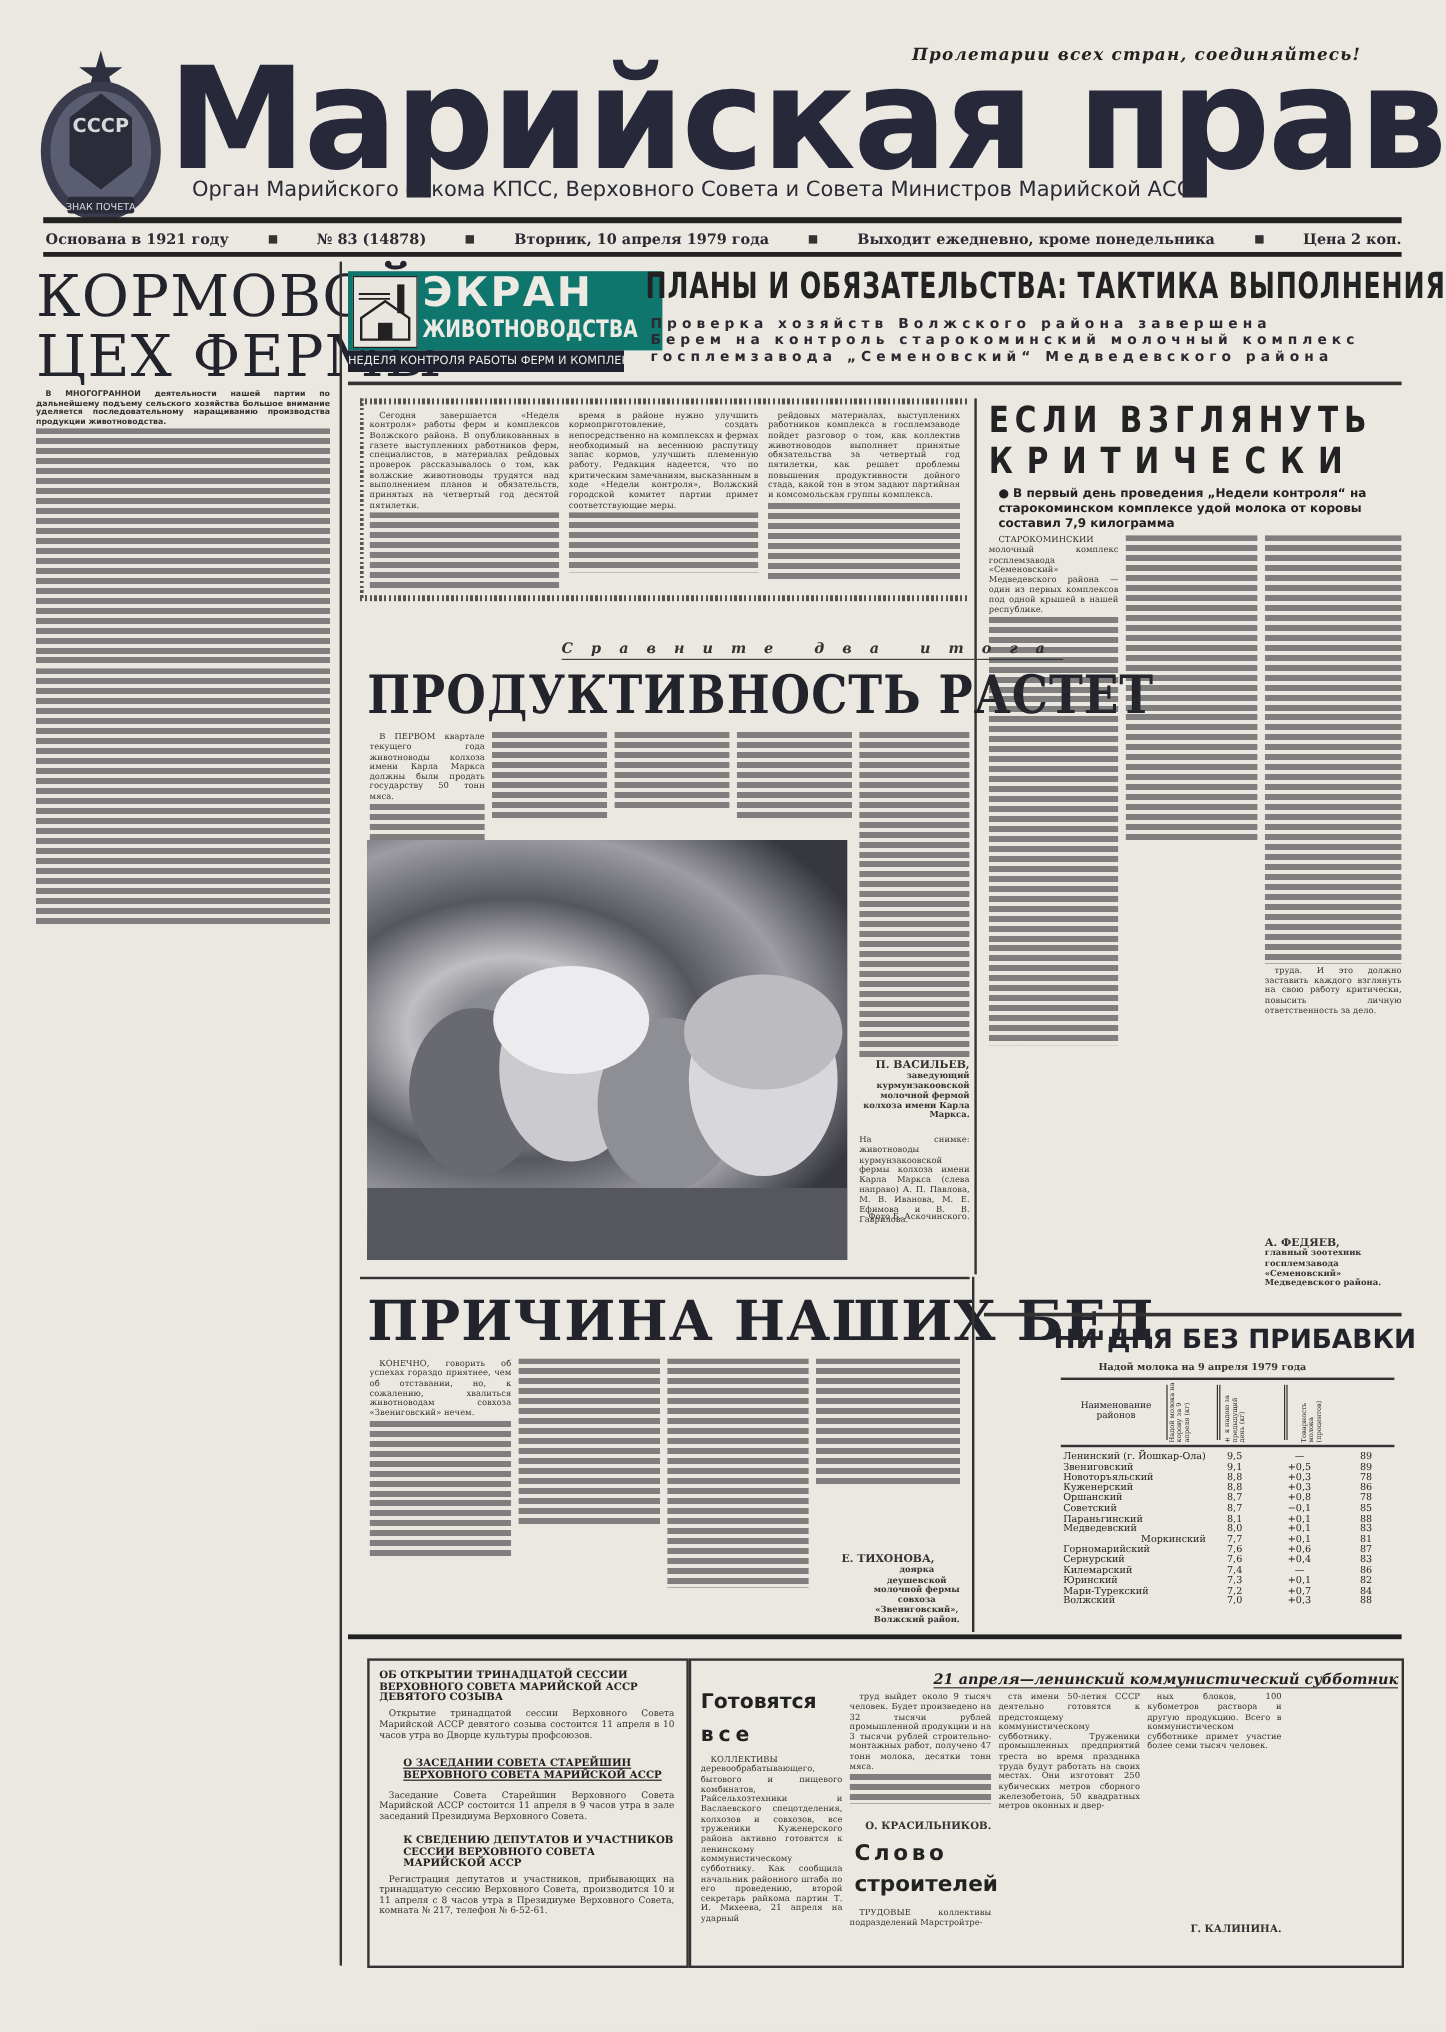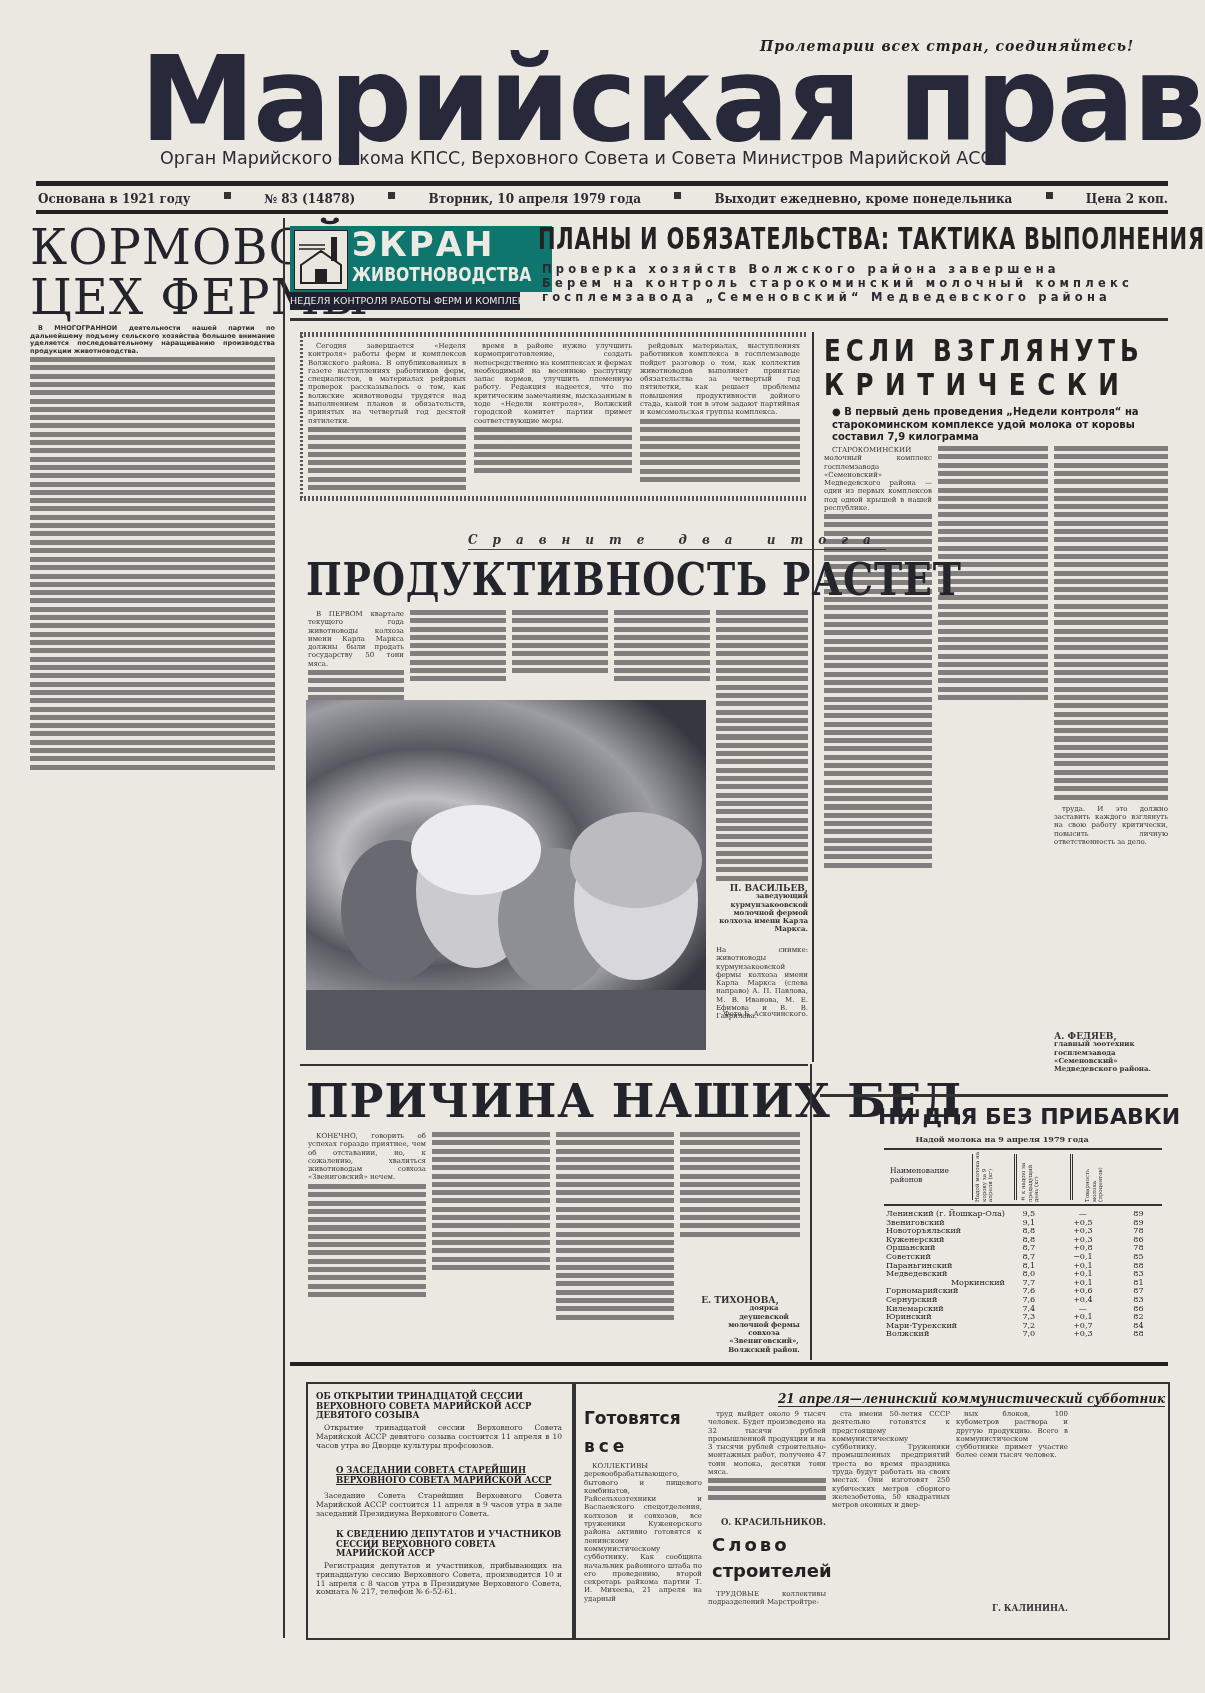--- a/index.html
+++ b/index.html
@@ -5,21 +5,21 @@
   html, body { margin:0; padding:0; }
   body { width:1205px; height:1693px; background:#e9e6df; font-family:"DejaVu Serif", serif; color:#1d1d22; overflow:hidden; position:relative; }
   .page { position:absolute; left:0; top:0; width:1205px; height:1693px; background:#ebe8e1; }
   .abs { position:absolute; }
   
   .medal { left:28px; top:38px; width:112px; height:150px; }
   .slogan { left:760px; top:38px; font-family:"DejaVu Serif", serif; font-style:italic; font-weight:bold; font-size:14px; letter-spacing:1px; color:#222; }
   .title { left:140px; top:44px; font-family:"DejaVu Sans", sans-serif; font-weight:900; font-size:118px; line-height:110px; letter-spacing:-2px; color:#27283a; transform:scaleX(0.98); transform-origin:left; white-space:nowrap; }
   .subtitle { left:160px; top:148px; font-family:"DejaVu Sans", sans-serif; font-size:17.5px; color:#2a2b34; white-space:nowrap; }
   .rule-thick { background:#222; }
-  .infobar { left:38px; top:192px; width:1130px; display:flex; justify-content:space-between; align-items:flex-start; font-family:"DejaVu Serif", serif; font-weight:bold; font-size:12px; color:#2a2a30; }
+  .infobar { left:38px; top:192px; width:1130px; display:flex; justify-content:space-between; align-items:center; font-family:"DejaVu Serif", serif; font-weight:bold; font-size:12px; color:#2a2a30; }
   .infobar .sq { width:7px; height:7px; background:#333; display:inline-block; }
   
   .body-text { font-family:"DejaVu Serif", serif; font-size:7px; line-height:8.3px; color:#333; text-align:justify; overflow:hidden; }
   .body-text p { margin:0 0 2px 0; text-indent:8px; }
   .fill { color:transparent; background:repeating-linear-gradient(180deg, rgba(40,40,45,0.55) 0 5px, transparent 5px 8.3px); }
   .h-serif { font-family:"DejaVu Serif", serif; font-weight:bold; color:#23232b; }
   .h-cond { font-family:"DejaVu Sans", sans-serif; font-weight:bold; color:#222; transform-origin:left; white-space:nowrap; }
   .vrule { background:#333; width:2px; }
   .hrule { background:#333; height:2px; }
   .wavy { height:5px; background:repeating-linear-gradient(90deg,#555 0 2px,transparent 2px 4px); }
@@ -28,20 +28,31 @@
   table.milk { border-collapse:collapse; font-family:"DejaVu Serif", serif; font-size:8px; color:#222; }
   table.milk td { padding:0 2px; line-height:8.6px; white-space:nowrap; }
   table.milk td.n { text-align:center; }
   .caption { font-family:"DejaVu Serif", serif; font-size:7px; line-height:8.3px; color:#333; }
 </style>
 </head>
 <body>
 
 <div class="page">
 
+  <div class="abs medal">
+    <svg width="112" height="150" viewBox="0 0 112 150">
+      <polygon points="56,4 60,18 74,18 63,26 67,40 56,32 45,40 49,26 38,18 52,18" fill="#2e3040"></polygon>
+      <ellipse cx="56" cy="88" rx="50" ry="58" fill="#3a3c4e"></ellipse>
+      <ellipse cx="56" cy="88" rx="42" ry="50" fill="#5b5e72"></ellipse>
+      <path d="M30 60 L56 40 L82 60 L82 100 L56 120 L30 100 Z" fill="#2a2c3a"></path>
+      <text x="56" y="72" text-anchor="middle" font-family="DejaVu Sans, sans-serif" font-weight="bold" font-size="16" fill="#d8d8dc">СССР</text>
+      <rect x="28" y="126" width="56" height="14" rx="3" fill="#2a2c3a"></rect>
+      <text x="56" y="137" text-anchor="middle" font-family="DejaVu Sans, sans-serif" font-size="8" fill="#d8d8dc">ЗНАК ПОЧЕТА</text>
+    </svg>
+  </div>
   <div class="abs slogan">Пролетарии всех стран, соединяйтесь!</div>
   <div class="abs title">Марийская правда</div>
   <div class="abs subtitle">Орган Марийского обкома КПСС, Верховного Совета и Совета Министров Марийской АССР</div>
   <div class="abs rule-thick" style="left:36px;top:181px;width:1132px;height:5px;"></div>
 
   <div class="abs infobar">
     <span>Основана в 1921 году</span>
     <span class="sq"></span>
     <span>№ 83 (14878)</span>
     <span class="sq"></span>
@@ -191,21 +202,21 @@
 
   <div class="abs" style="left:882px;top:1134px;width:240px;text-align:center;font-family:'DejaVu Serif',serif;font-weight:bold;font-size:8px;color:#333;white-space:nowrap;">Надой молока на 9 апреля 1979 года</div>
   <div class="abs" style="left:884px;top:1148px;width:278px;height:202px;">
     <div style="position:absolute;left:0;top:0;width:278px;height:2px;background:#333;"></div>
     <div style="position:absolute;left:0;top:56px;width:278px;height:2px;background:#333;"></div>
     <div style="position:absolute;left:88px;top:6px;width:1px;height:46px;background:#333;"></div>
     <div style="position:absolute;left:130px;top:6px;width:1px;height:46px;background:#333;"></div>
     <div style="position:absolute;left:132px;top:6px;width:1px;height:46px;background:#333;"></div>
     <div style="position:absolute;left:186px;top:6px;width:1px;height:46px;background:#333;"></div>
     <div style="position:absolute;left:188px;top:6px;width:1px;height:46px;background:#333;"></div>
-    <div style="position:absolute;left:6px;top:18px;width:80px;font-family:'DejaVu Serif',serif;font-size:7.5px;line-height:9px;">Наименование районов</div>
+    <div style="position:absolute;left:6px;top:18px;width:80px;font-family:'DejaVu Serif',serif;font-size:7.5px;line-height:9px;text-align:center;">Наименование районов</div>
     <div style="position:absolute;left:90px;top:4px;width:38px;height:50px;font-family:'DejaVu Serif',serif;font-size:5.5px;line-height:6.5px;writing-mode:vertical-rl;transform:rotate(180deg);overflow:hidden;">Надой молока на корову за 9 апреля (кг)</div>
     <div style="position:absolute;left:136px;top:4px;width:48px;height:50px;font-family:'DejaVu Serif',serif;font-size:5.5px;line-height:6.5px;writing-mode:vertical-rl;transform:rotate(180deg);overflow:hidden;">± к надою за предыдущий день (кг)</div>
     <div style="position:absolute;left:200px;top:4px;width:60px;height:50px;font-family:'DejaVu Serif',serif;font-size:5.5px;line-height:6.5px;writing-mode:vertical-rl;transform:rotate(180deg);overflow:hidden;">Товарность молока (процентов)</div>
     <table class="milk" style="position:absolute;left:0;top:62px;width:278px;">
       <tbody id="milk-rows">
           <tr>
             <td style="width: 96px;">Ленинский (г. Йошкар-Ола)</td>
             <td class="n" style="width: 40px;">9,5</td>
             <td class="n" style="width: 60px;">—</td>
             <td class="n">89</td>

